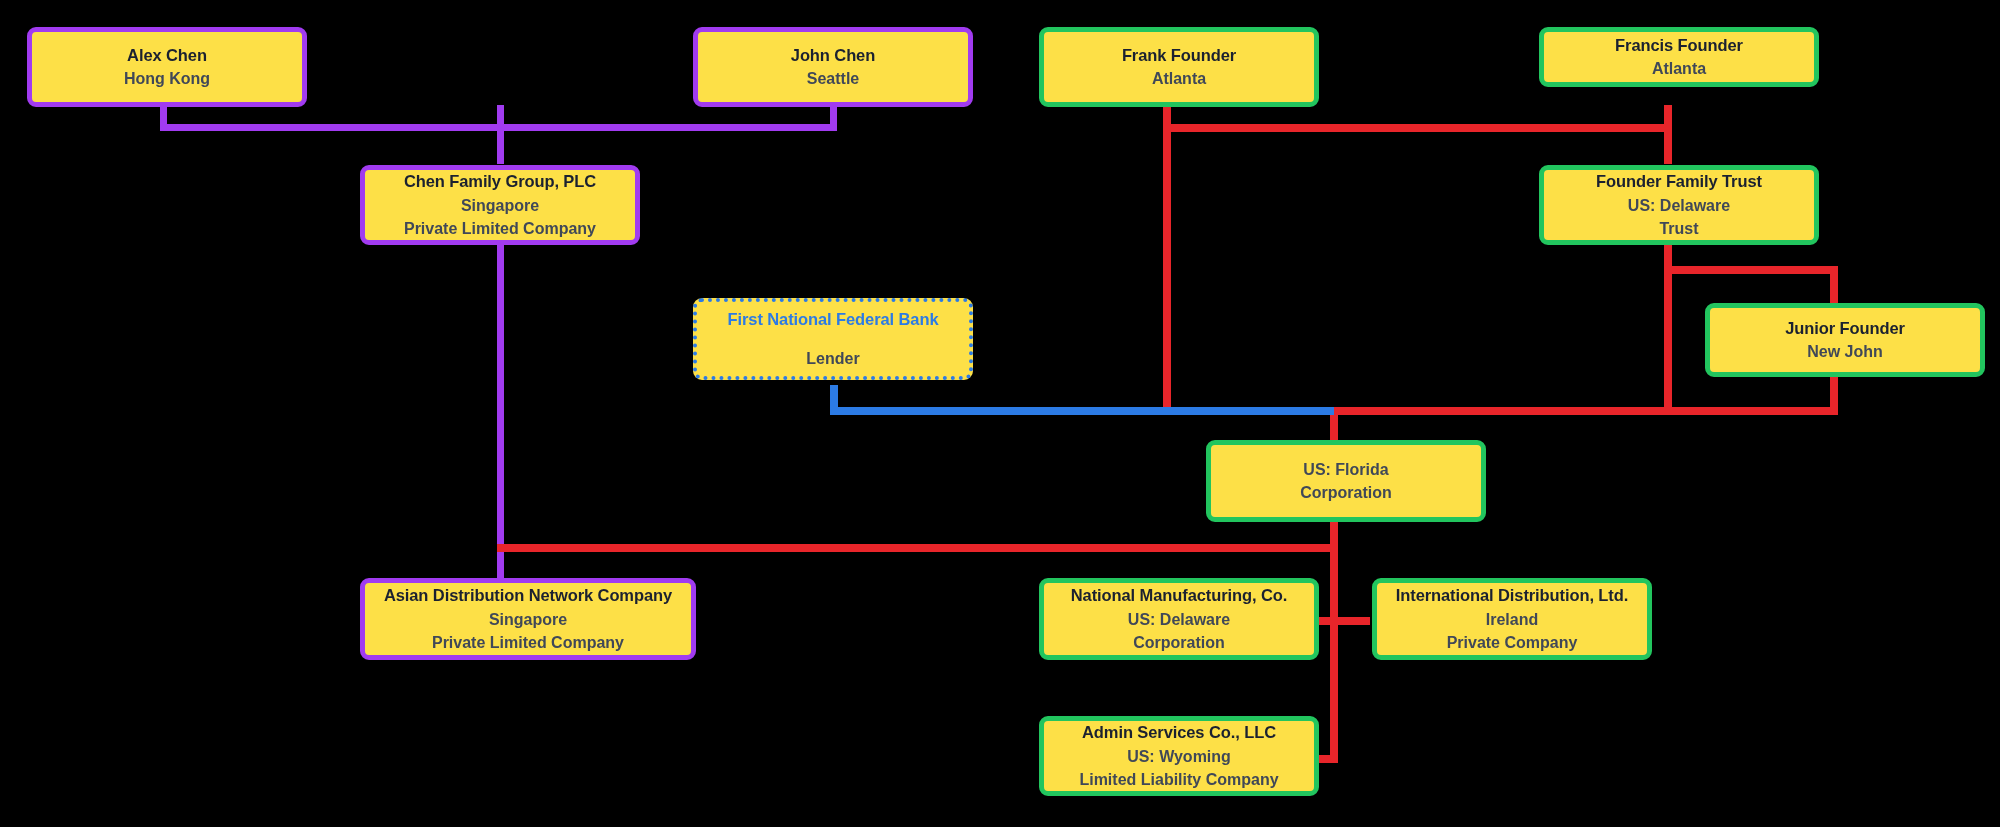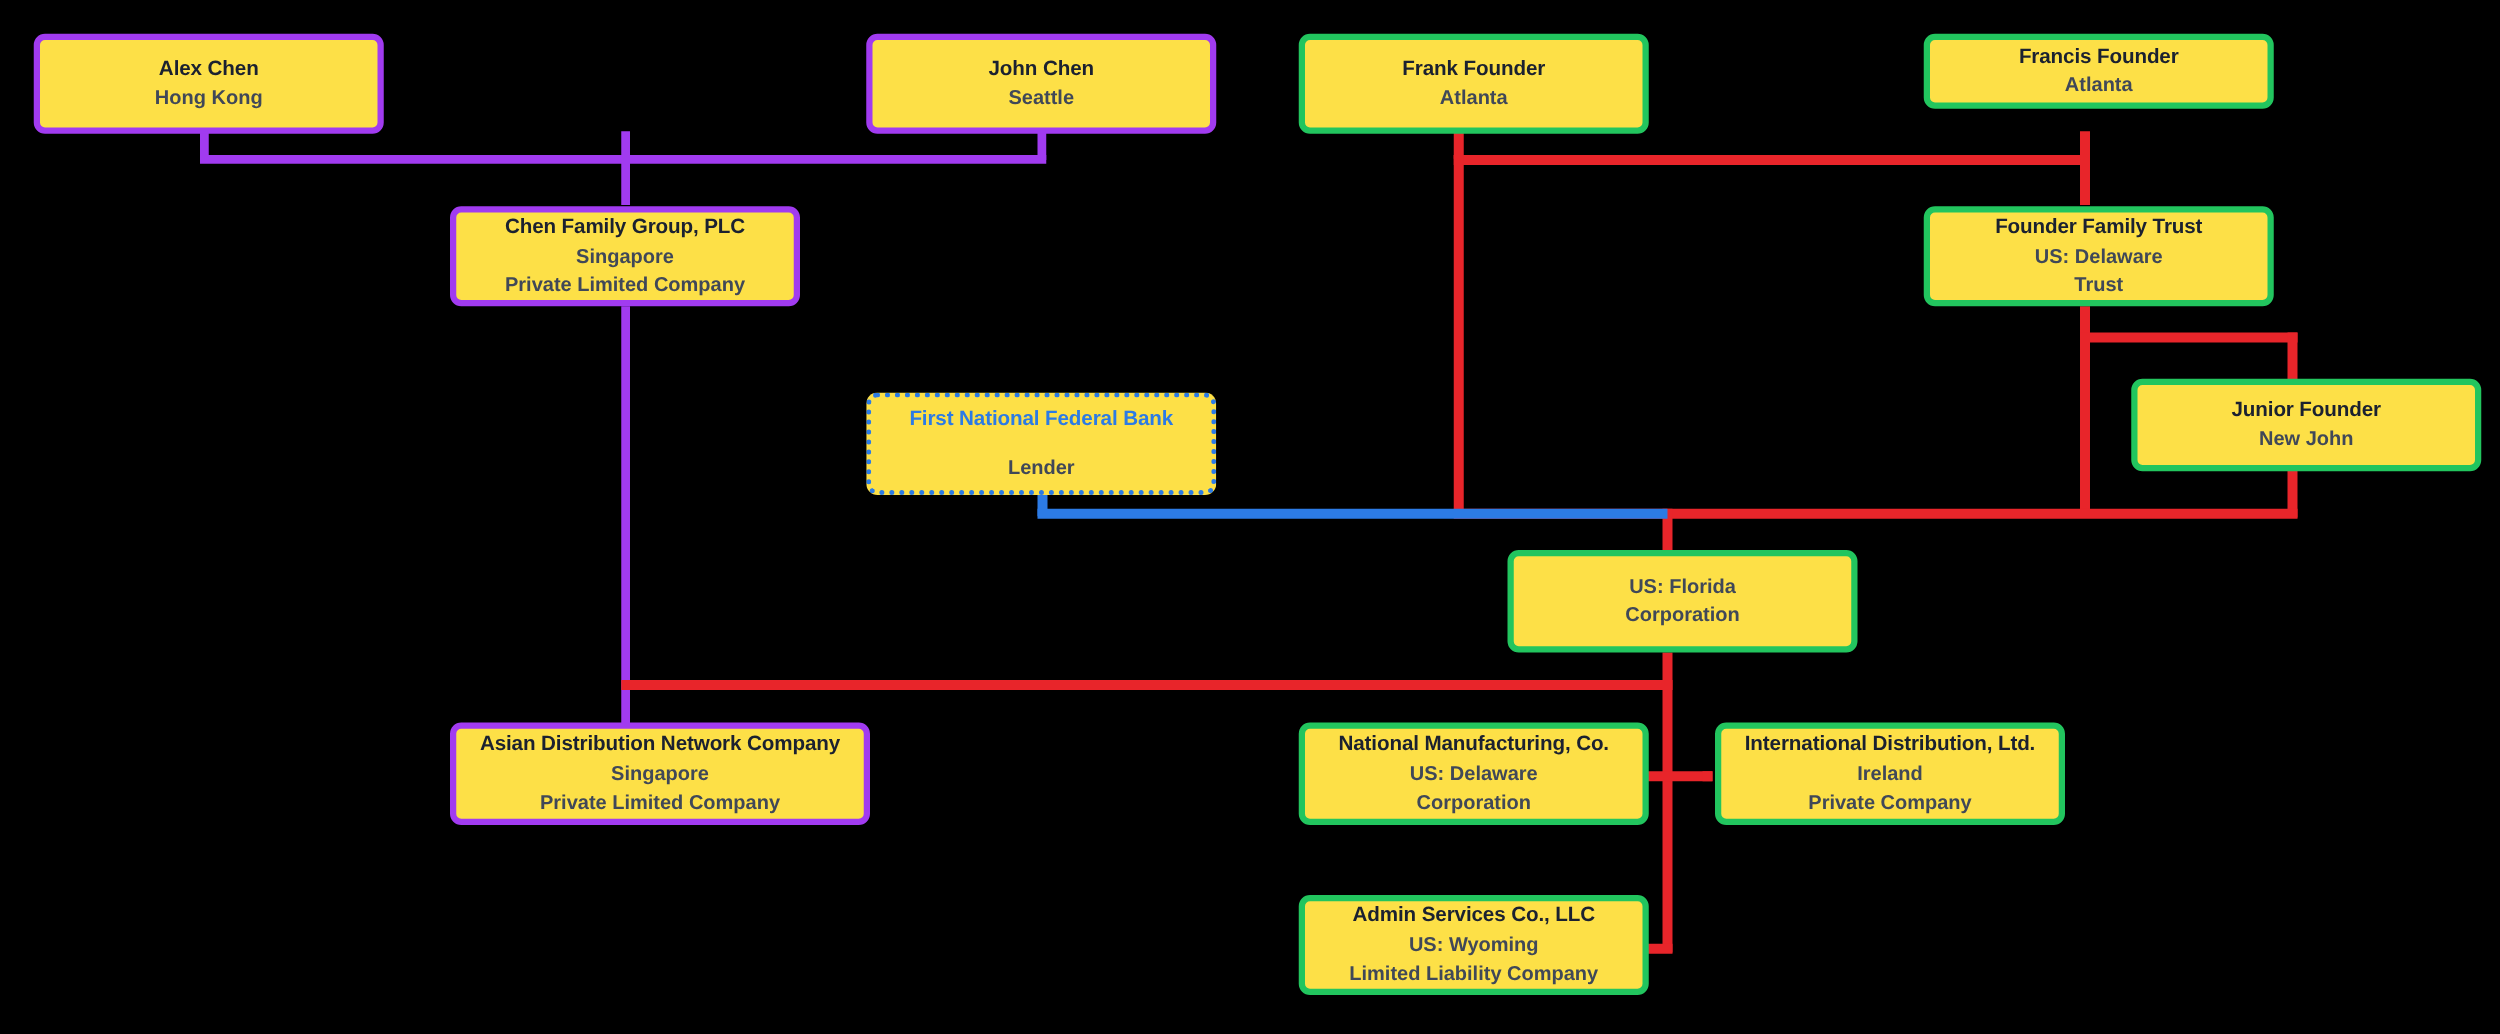--- a/index.html
+++ b/index.html
@@ -151,21 +151,21 @@
     <div class="n-line">Singapore</div>
     <div class="n-line">Private Limited Company</div>
   </div>
 
   <div class="node red" style="left:1527px; top:165px; width:280px; height:80px;">
     <div class="n-title">Founder Family Trust</div>
     <div class="n-line">US: Delaware</div>
     <div class="n-line">Trust</div>
   </div>
 
-  <div class="node blue-dotted" style="left:693px; top:314px; width:280px; height:82px;gap:16px;">
+  <div class="node blue-dotted" style="left:693px; top:298px; width:280px; height:82px;gap:16px;">
     <div class="n-title">First National Federal Bank</div>
     <div class="n-line">Lender</div>
   </div>
 
   <div class="node red" style="left:1693px; top:303px; width:280px; height:74px;">
     <div class="n-title">Junior Founder</div>
     <div class="n-line">New John</div>
   </div>
 
   <div class="node red" style="left:1194px; top:440px; width:280px; height:82px;">

